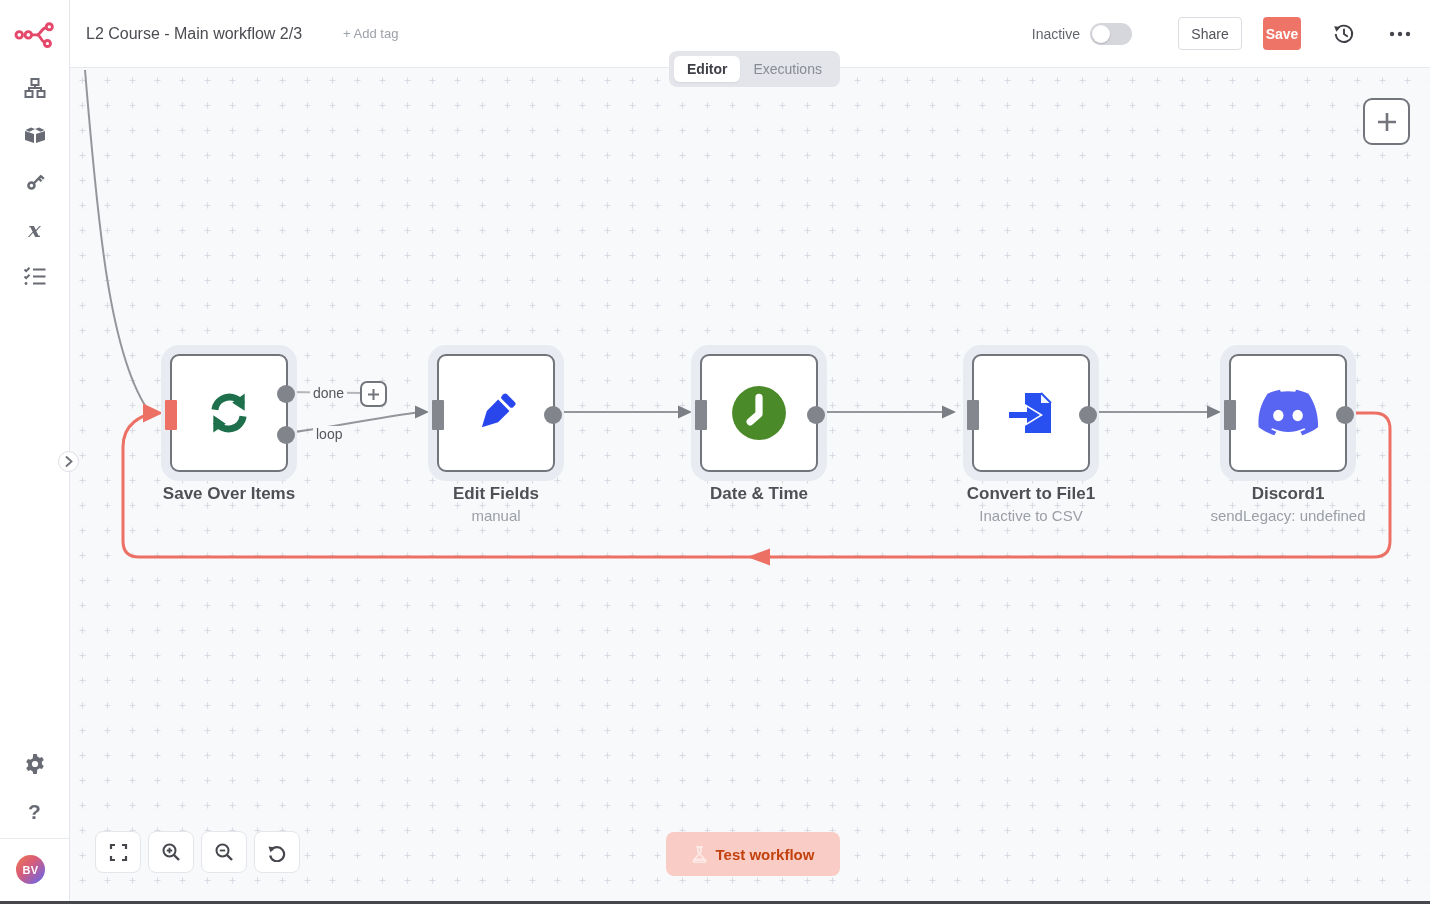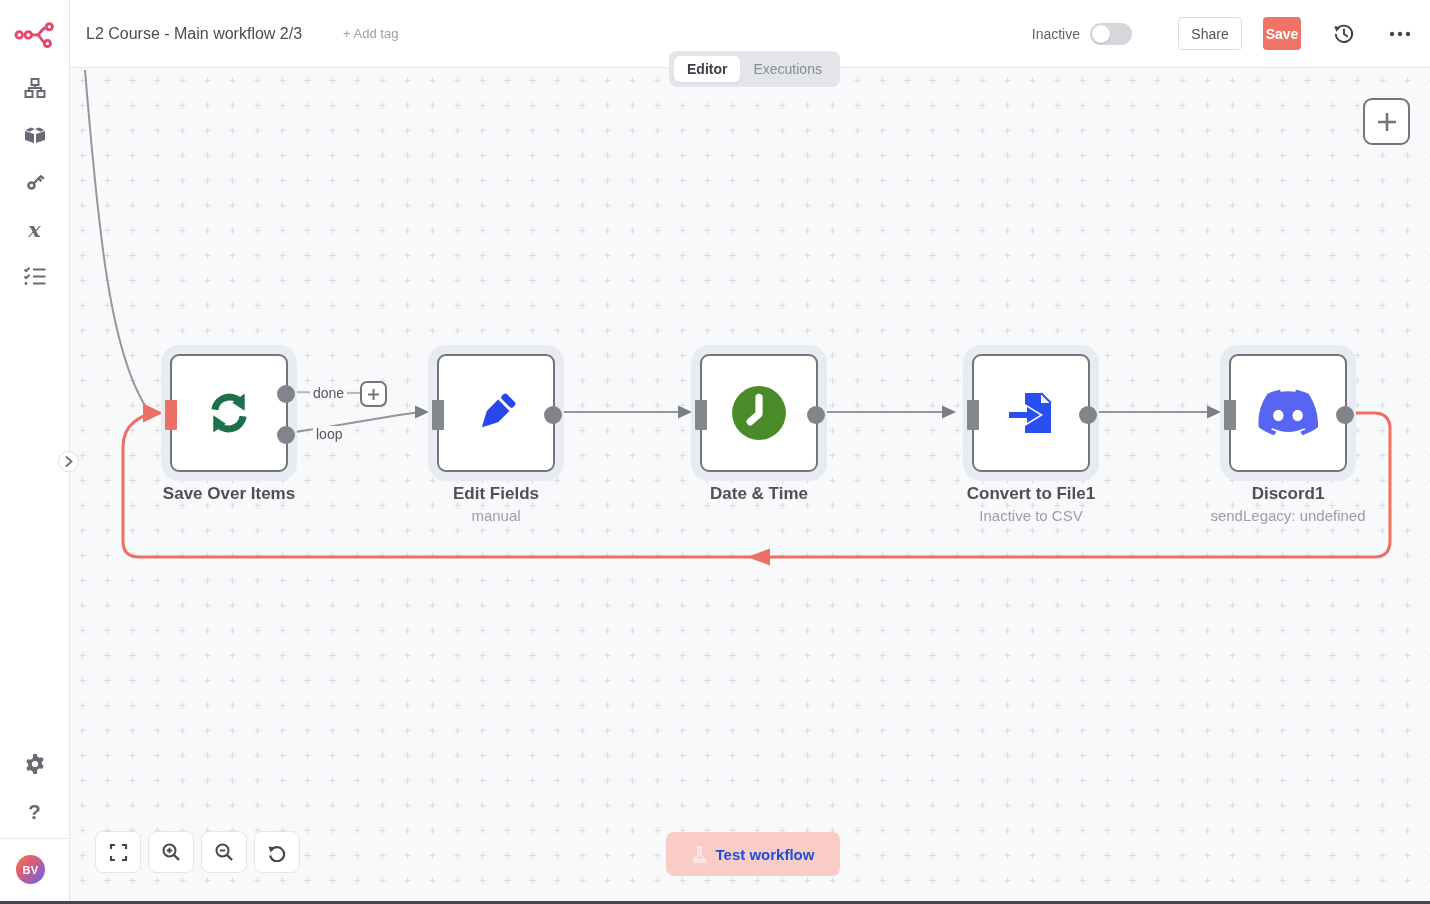--- a/index.html
+++ b/index.html
@@ -53,21 +53,21 @@
   .ep-in.hot { background:#ED7064; }
   .ep-out { position:absolute; right:-9px; width:18px; height:18px; border-radius:50%; background:#82848c; }
   .node-label { position:absolute; top:130px; left:-41px; width:200px; text-align:center; font-size:17px; font-weight:600; color:#4f5056; }
   .node-sub { position:absolute; top:153px; left:-61px; width:240px; text-align:center; font-size:15px; color:#9b9ea6; }
   .port-label { position:absolute; font-size:14px; color:#55565c; background:#f8f9fb; padding:0 3px; z-index:5; }
   .mini-plus { position:absolute; left:290px; top:313px; width:27px; height:26px; background:#fff; border:2px solid #73757d; border-radius:7px; display:flex; align-items:center; justify-content:center; cursor:pointer; z-index:5; }
 
   
   .canvas-controls { position:absolute; left:25px; top:763px; display:flex; gap:7px; }
   .ctl-btn { width:46px; height:42px; background:#fff; border:1px solid #e4e6ec; border-radius:8px; display:flex; align-items:center; justify-content:center; color:#45474d; cursor:pointer; }
-  .test-btn { position:absolute; left:596px; top:764px; width:174px; height:44px; background:#f9cdc6; border:none; border-radius:8px; display:flex; align-items:center; justify-content:center; gap:9px; color:#1d4ed8; font-size:15px; font-weight:600; cursor:pointer; }
+  .test-btn { position:absolute; left:596px; top:764px; width:174px; height:44px; background:#f9cdc6; border:none; border-radius:8px; display:flex; align-items:center; justify-content:center; gap:9px; color:#c2410c; font-size:15px; font-weight:600; cursor:pointer; }
 </style>
 </head>
 <body>
 
 <div class="app">
 
   <div class="canvas">
     <svg class="grid" width="1360" height="836">
       <defs>
         <pattern id="crosses" width="25" height="25" patternUnits="userSpaceOnUse">

